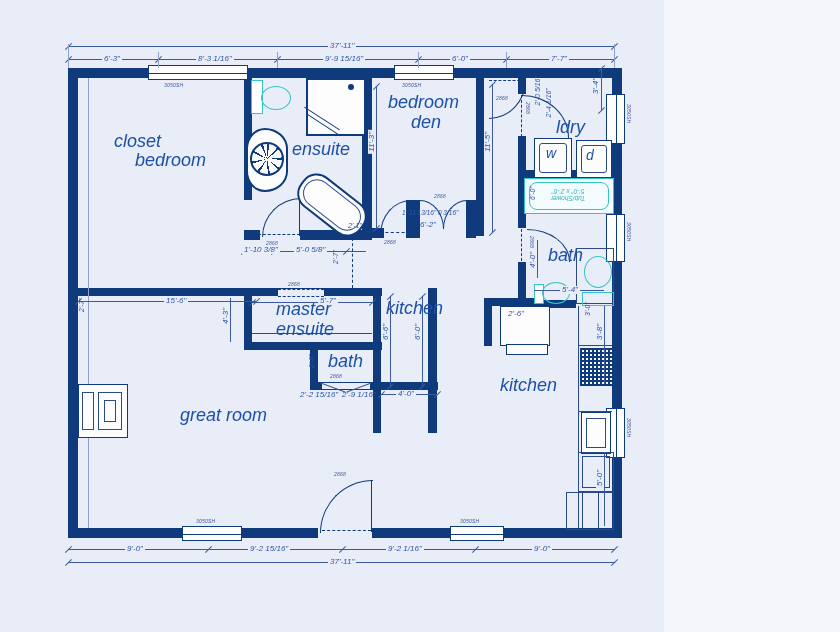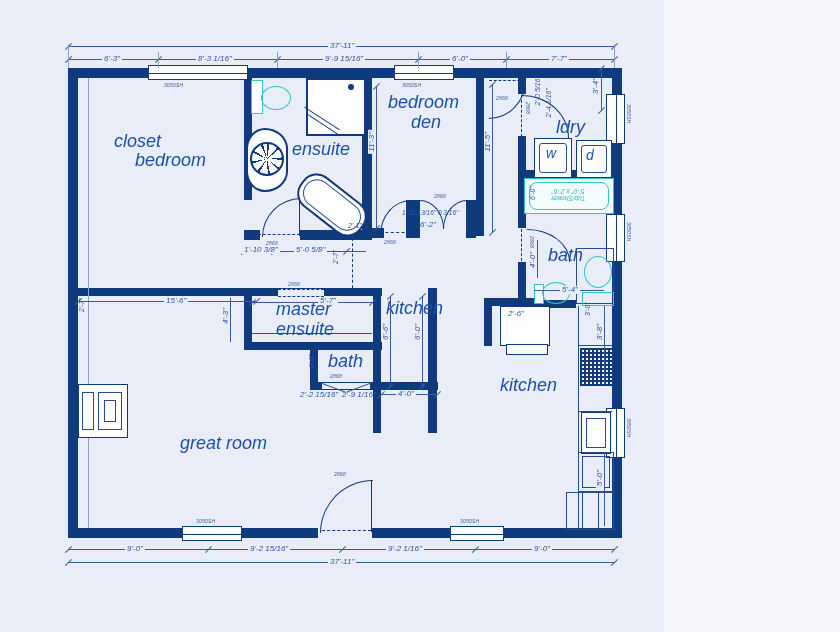--- a/index.html
+++ b/index.html
@@ -196,21 +196,21 @@
   <div class="rl" style="left:292px;top:140px">ensuite</div>
   <div class="rl" style="left:388px;top:93px">bedroom</div>
   <div class="rl" style="left:411px;top:113px">den</div>
   <div class="rl" style="left:556px;top:118px">ldry</div>
   <div class="rl" style="left:548px;top:246px">bath</div>
   <div class="rl" style="left:276px;top:300px">master</div>
   <div class="rl" style="left:276px;top:320px">ensuite</div>
   <div class="rl" style="left:386px;top:299px">kitchen</div>
   <div class="rl" style="left:328px;top:352px">bath</div>
   <div class="rl" style="left:500px;top:376px">kitchen</div>
-  <div class="rl" style="left:180px;top:434px">great room</div>
+  <div class="rl" style="left:180px;top:406px">great room</div>
 
   <div class="hl" style="left:68px;top:46px;width:547px"></div>
   <div class="tk" style="left:64px;top:46px"></div>
   <div class="tk" style="left:610px;top:46px"></div>
   <div class="dl" style="left:328px;top:42px">37'-11"</div>
   <div class="hl" style="left:68px;top:59px;width:547px"></div>
   <div class="tk" style="left:64px;top:59px"></div>
   <div class="tk" style="left:154px;top:59px"></div>
   <div class="tk" style="left:273px;top:59px"></div>
   <div class="tk" style="left:414px;top:59px"></div>

